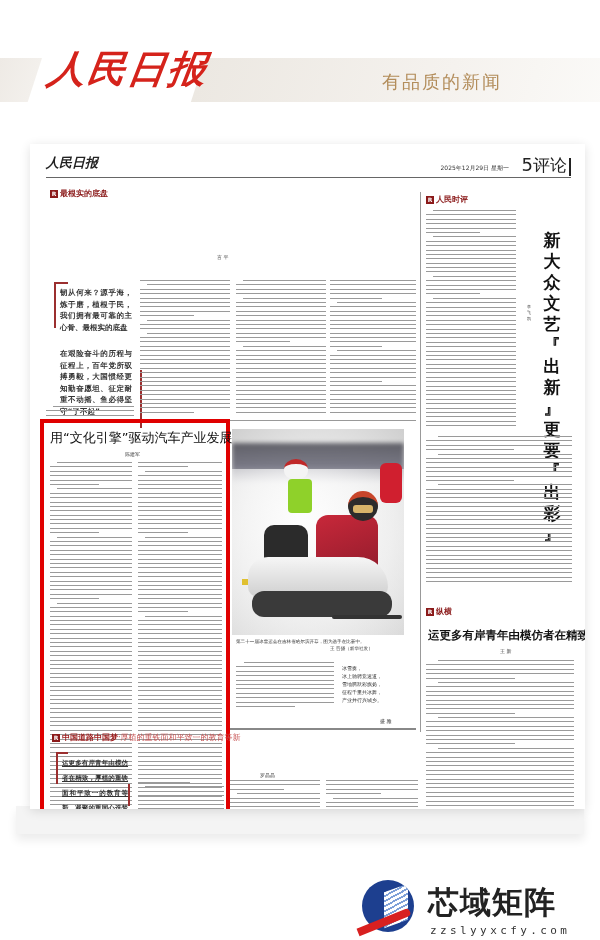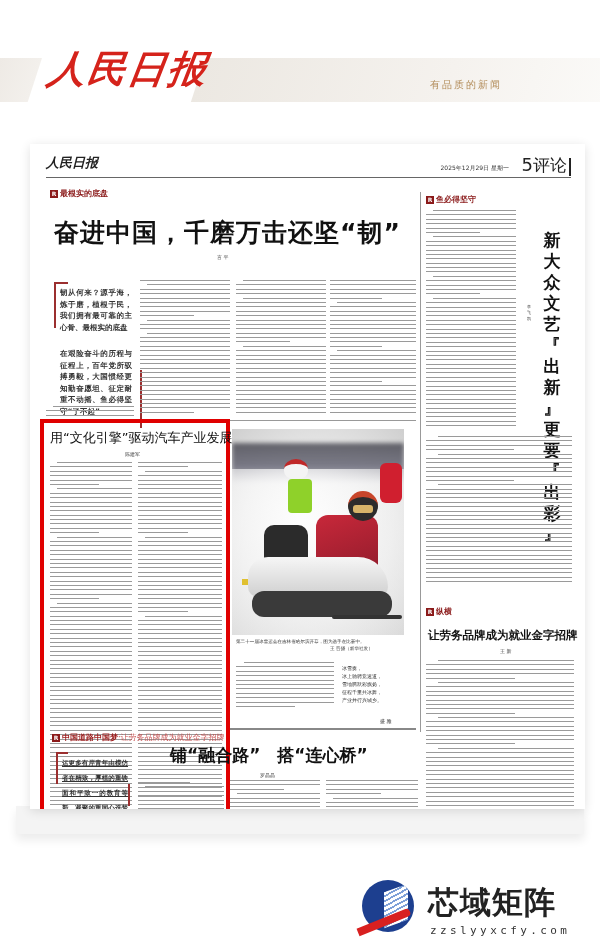--- a/index.html
+++ b/index.html
@@ -4,21 +4,21 @@
   <style>
     * { box-sizing: border-box; margin: 0; padding: 0; }
     html, body { width: 600px; height: 940px; overflow: hidden; background: #ffffff; }
     body { font-family: "DejaVu Sans", "Liberation Sans", sans-serif; position: relative; color: #222; }
 
     
     .app-header { position: absolute; left: 0; top: 0; width: 600px; height: 135px; background: #fff; }
     .hdr-band-left { position: absolute; left: 0; top: 58px; width: 42px; height: 44px; background: linear-gradient(90deg, #eeeae5, #f3f0ec); transform: skewX(-18deg); transform-origin: left top; }
     .hdr-band-right { position: absolute; left: 198px; top: 58px; width: 420px; height: 44px; background: linear-gradient(90deg, #ece8e2 0%, #f5f2ee 60%, #fbfaf8 100%); transform: skewX(-18deg); }
     .brand-logo { position: absolute; left: 48px; top: 44px; font-family: "DejaVu Serif", serif; font-size: 38px; font-weight: bold; color: #d5231b; letter-spacing: 2px; font-style: italic; transform: skewX(-8deg); }
-    .slogan { position: absolute; right: 98px; top: 70px; font-size: 10px; color: #b38d5b; letter-spacing: 2px; font-family: "DejaVu Serif", serif; margin-top: 8px; }
+    .slogan { position: absolute; right: 98px; top: 70px; font-size: 18px; color: #b38d5b; letter-spacing: 2px; font-family: "DejaVu Serif", serif; }
 
     
     .paper-stack { position: absolute; left: 16px; top: 806px; width: 568px; height: 28px; background: #f4f4f4; box-shadow: 0 6px 10px rgba(0,0,0,0.08); }
     .paper { position: absolute; left: 30px; top: 144px; width: 555px; height: 665px; background: #fff; box-shadow: 0 2px 10px rgba(0,0,0,0.12); overflow: hidden; }
 
     .masthead { position: absolute; left: 16px; top: 8px; width: 525px; height: 26px; border-bottom: 1px solid #666; }
     .mini-logo { position: absolute; left: 0; top: 2px; font-family: "DejaVu Serif", serif; font-size: 13px; font-style: italic; font-weight: bold; color: #222; }
     .issue-date { position: absolute; right: 62px; top: 12px; font-size: 6px; color: #333; }
     .page-num { position: absolute; right: 38px; top: 2px; font-size: 18px; color: #222; }
     .section-name { position: absolute; right: 4px; top: 2px; font-size: 17px; color: #222; }
@@ -103,21 +103,20 @@
     <span class="mini-logo">人民日报</span>
     <span class="issue-date">2025年12月29日 星期一</span>
     <span class="page-num">5</span>
     <span class="section-name">评论</span>
     <span class="masthead-bracket"></span>
   </div>
 
   <div class="kicker" style="left:20px; top:44px;">
     <span class="r-badge">R</span><span>最根实的底盘</span>
   </div>
-  <div class="headline-main">奋进中国，千磨万击还坚“韧”</div>
   <div class="byline" style="left:187px; top:110px;">言 平</div>
 
   <div class="pq-bar-v" style="left:24px; top:138px; height:46px;"></div>
   <div class="pq-bar-h" style="left:24px; top:138px; width:14px;"></div>
   <div class="pullquote" style="left:30px; top:143px; width:72px;">韧从何来？源乎海，炼于磨，植根于民，我们拥有最可靠的主心骨、最根实的底盘</div>
   <div class="pullquote" style="left:30px; top:204px; width:72px;">在艰险奋斗的历程与征程上，百年党所驭搏勇毅，大国惯经更知勤奋愿坦、征定耐重不动摇、鱼必得坚守“了不起”</div>
   <div class="pq-bar-v" style="left:110px; top:226px; height:58px;"></div>
 
   <div class="txt" style="left:16px; top:262px; width:88px; height:22px;">
     <i class="ind"></i>
@@ -429,21 +428,21 @@
     <div>冰雪奏，</div>
     <div>冰上驰骋竞速道，</div>
     <div>雪地腾跃彩旗扬，</div>
     <div>征程千里共冰舞，</div>
     <div>产业并行兴城乡。</div>
   </div>
   <div class="poem-author">盛 雅</div>
   <div class="h-rule thick" style="left:200px; top:584px; width:186px;"></div>
 
   <div class="kicker" style="left:396px; top:50px;">
-    <span class="r-badge">R</span><span>鱼必得坚守</span>
+    <span class="r-badge">R</span><span>人民时评</span>
   </div>
   <div class="txt" style="left:396px; top:66px; width:90px; height:220px;">
     <i class="ind"></i>
       <i></i>
       <i></i>
       <i></i>
       <i></i>
       <i class="short"></i>
       <i class="ind"></i>
       <i></i>
@@ -541,21 +540,21 @@
       <i></i>
       <i></i>
       <i></i>
       <i></i>
       <i></i>
   </div>
 
   <div class="kicker" style="left:396px; top:462px;">
     <span class="r-badge">R</span><span>纵横</span>
   </div>
-  <div class="sub-headline" style="left:398px; top:484px; font-size:11.5px;">让劳务品牌成为就业金字招牌</div>
+  <div class="sub-headline" style="left:398px; top:484px; font-size:11.5px;">运更多有岸青年由模仿者在精致</div>
   <div class="byline" style="left:470px; top:504px;">王 新</div>
   <div class="txt" style="left:396px; top:516px; width:148px; height:150px;">
     <i class="ind"></i>
       <i></i>
       <i></i>
       <i></i>
       <i class="short"></i>
       <i class="ind"></i>
       <i></i>
       <i></i>
@@ -581,27 +580,26 @@
       <i></i>
       <i></i>
       <i></i>
       <i></i>
       <i></i>
       <i></i>
       <i></i>
   </div>
 
   <div class="series-kicker">
-    <span class="r-badge" style="display:inline-block;width:8px;height:8px;background:#8b1a1a;color:#fff;font-size:6px;line-height:8px;text-align:center;margin-right:2px;font-weight:bold;">R</span><span class="bold">中国道路中国梦</span><span class="light">·让劳务品牌成为就业金字招牌</span>
+    <span class="r-badge" style="display:inline-block;width:8px;height:8px;background:#8b1a1a;color:#fff;font-size:6px;line-height:8px;text-align:center;margin-right:2px;font-weight:bold;">R</span><span class="bold">中国道路中国梦</span><span class="light">·厚植的重铁面和平致一的教育等新</span>
   </div>
   <div class="pq-bar-v" style="left:26px; top:608px; height:32px;"></div>
   <div class="pq-bar-h" style="left:26px; top:608px; width:12px;"></div>
   <div class="pullquote" style="left:32px; top:612px; width:66px; font-size:6.5px; line-height:15px;text-decoration:underline;">运更多有岸青年由模仿者在精致，厚植的重铁面和平致一的教育等新，凝聚的重同心选梦国梦的信大情量</div>
   <div class="pq-bar-v" style="left:98px; top:640px; height:22px;"></div>
-  <div class="sub-headline" style="left:140px; top:600px; font-size:17px;">铺“融合路”　搭“连心桥”</div>
   <div class="byline" style="left:230px; top:628px;">罗晶晶</div>
 
   <div class="txt" style="left:20px; top:666px; width:80px; height:0;"></div>
   <div class="txt" style="left:108px; top:638px; width:86px; height:30px;">
     <i class="short"></i>
       <i class="ind"></i>
       <i></i>
       <i></i>
       <i></i>
       <i></i>

